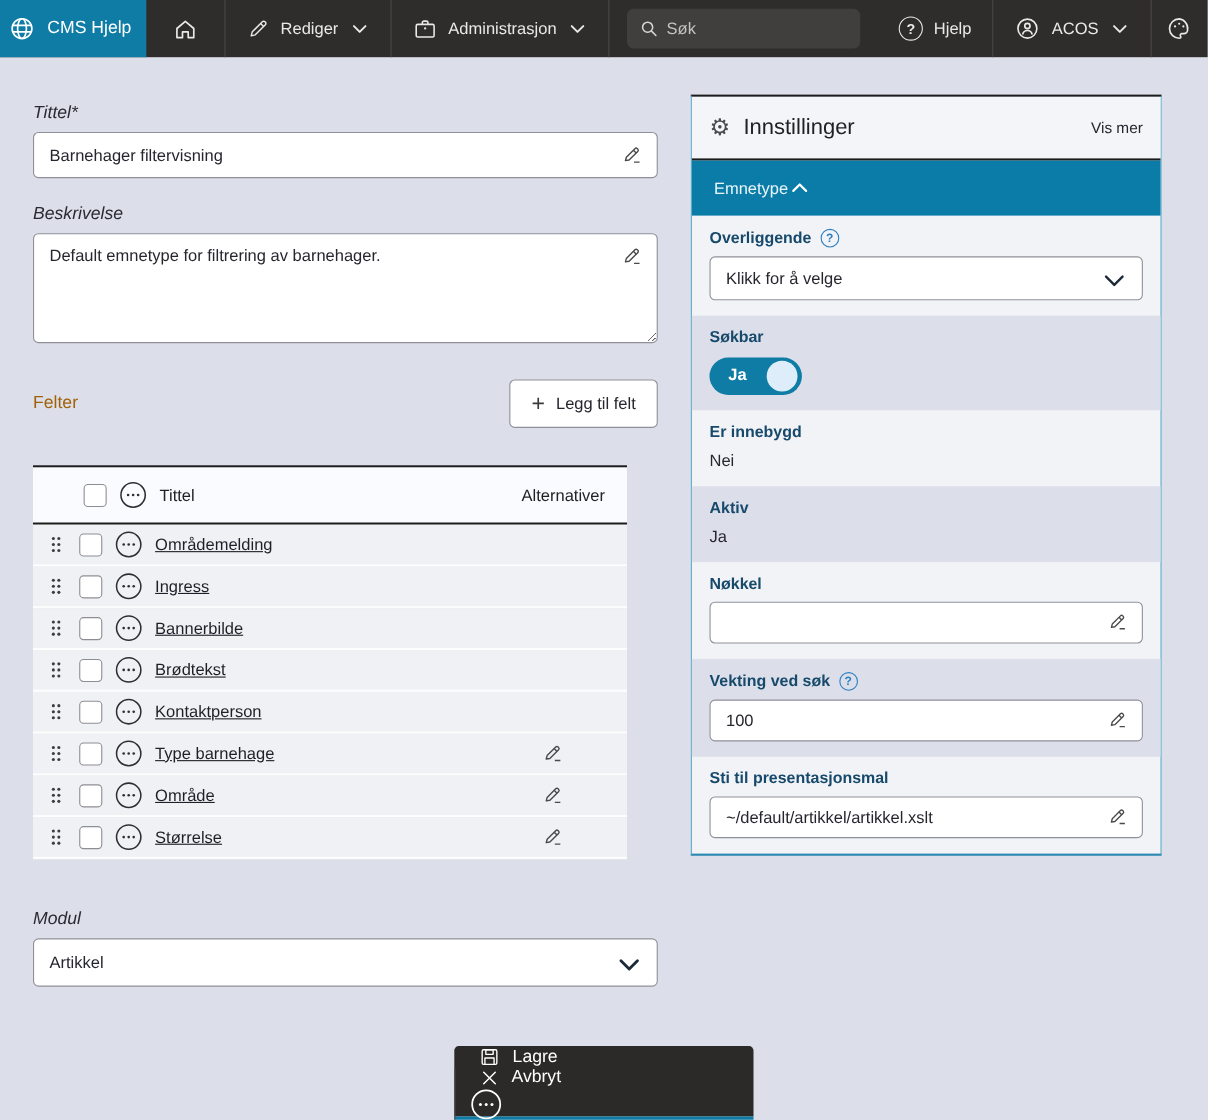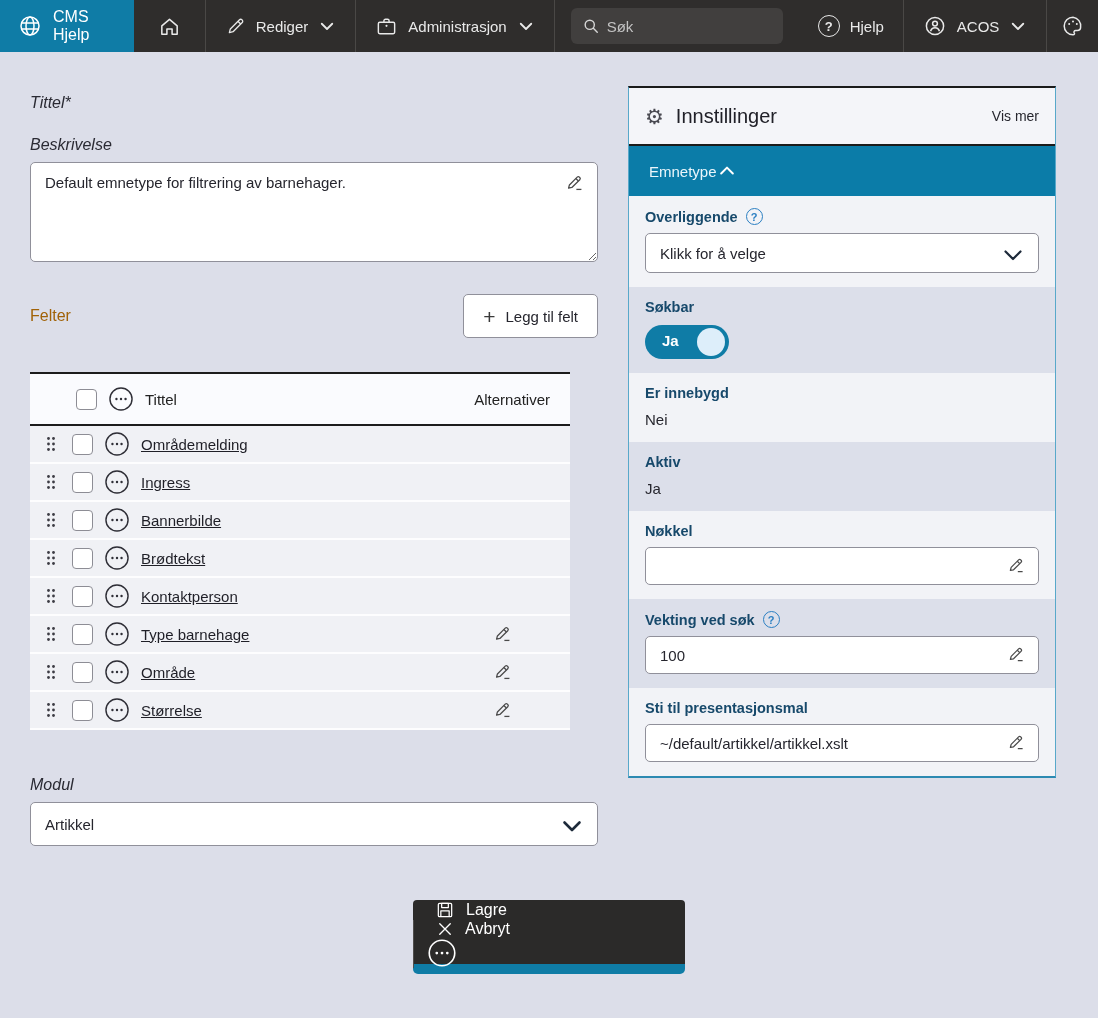--- a/index.html
+++ b/index.html
@@ -2,21 +2,21 @@
 <html><head>
 <meta charset="utf-8">
 <style>
   * { margin:0; padding:0; box-sizing:border-box; }
   html,body { width:1098px; height:1018px; overflow:hidden; }
   body { background:#dcdee9; font-family:"Liberation Sans", sans-serif; color:#26262e; }
   svg { display:block; }
 
   
   .nav { height:52px; background:#2f2d2c; display:flex; align-items:stretch; color:#e9e9e9; }
-  .brand { background:#0f7ca6; display:flex; align-items:center; gap:11px; padding:0 18px; width:146px; color:#fff; font-size:16px; cursor:pointer; }
+  .brand { background:#0f7ca6; display:flex; align-items:center; gap:11px; padding:0 8px; width:146px; color:#fff; font-size:16px; cursor:pointer; }
   .nav-item { display:flex; align-items:center; gap:10px; padding:0 19px; font-size:15px; cursor:pointer; }
   .sep-l { border-left:1px solid #4a4846; }
   .nav-search { display:flex; align-items:center; padding:0 16px; border-left:1px solid #4a4846; }
   .search-box { position:relative; width:212px; }
   .search-box input { width:100%; height:36px; background:#413f3e; border:none; border-radius:6px; color:#ddd; font-size:15px; padding:0 10px 0 36px; font-family:inherit; outline:none; }
   .search-box input::placeholder { color:#c3c3c3; }
   .search-box .mag { position:absolute; left:10px; top:8px; color:#d6d6d6; }
   .circle-q { width:22px; height:22px; border:1.6px solid #e9e9e9; border-radius:50%; display:flex; align-items:center; justify-content:center; font-size:13px; font-weight:bold; }
   .spring { flex:1; }
   .pal { display:flex; align-items:center; justify-content:center; width:58px; border-left:1px solid #4a4846; cursor:pointer; }
@@ -177,20 +177,30 @@
     </span>
   </div>
 </nav>
 
 <div class="content">
 
   <div class="left-col">
 
     <div class="group">
       <div class="flabel"><span>Tittel</span><span>*</span></div>
+      <div class="iwrap">
+        <input type="text" value="Barnehager filtervisning" style="">
+        <span class="edit-ic">
+          <svg width="22" height="22" viewBox="0 0 24 24" fill="none" stroke="currentColor" stroke-width="1.4" stroke-linejoin="round">
+              <path d="M5 17.5l.9-3.4L14.4 5.6a1.7 1.7 0 0 1 2.4 0l.4.4a1.7 1.7 0 0 1 0 2.4L8.6 16.9 5 17.5Z"></path>
+              <path d="M12.9 7.1l2.8 2.8"></path>
+              <path d="M13.5 19h5.5"></path>
+            </svg>
+        </span>
+      </div>
     </div>
 
     <div class="group">
       <div class="flabel">Beskrivelse</div>
       <div class="iwrap">
         <textarea style="">Default emnetype for filtrering av barnehager.</textarea>
         <span class="edit-ic">
           <svg width="22" height="22" viewBox="0 0 24 24" fill="none" stroke="currentColor" stroke-width="1.4" stroke-linejoin="round">
               <path d="M5 17.5l.9-3.4L14.4 5.6a1.7 1.7 0 0 1 2.4 0l.4.4a1.7 1.7 0 0 1 0 2.4L8.6 16.9 5 17.5Z"></path>
               <path d="M12.9 7.1l2.8 2.8"></path>

